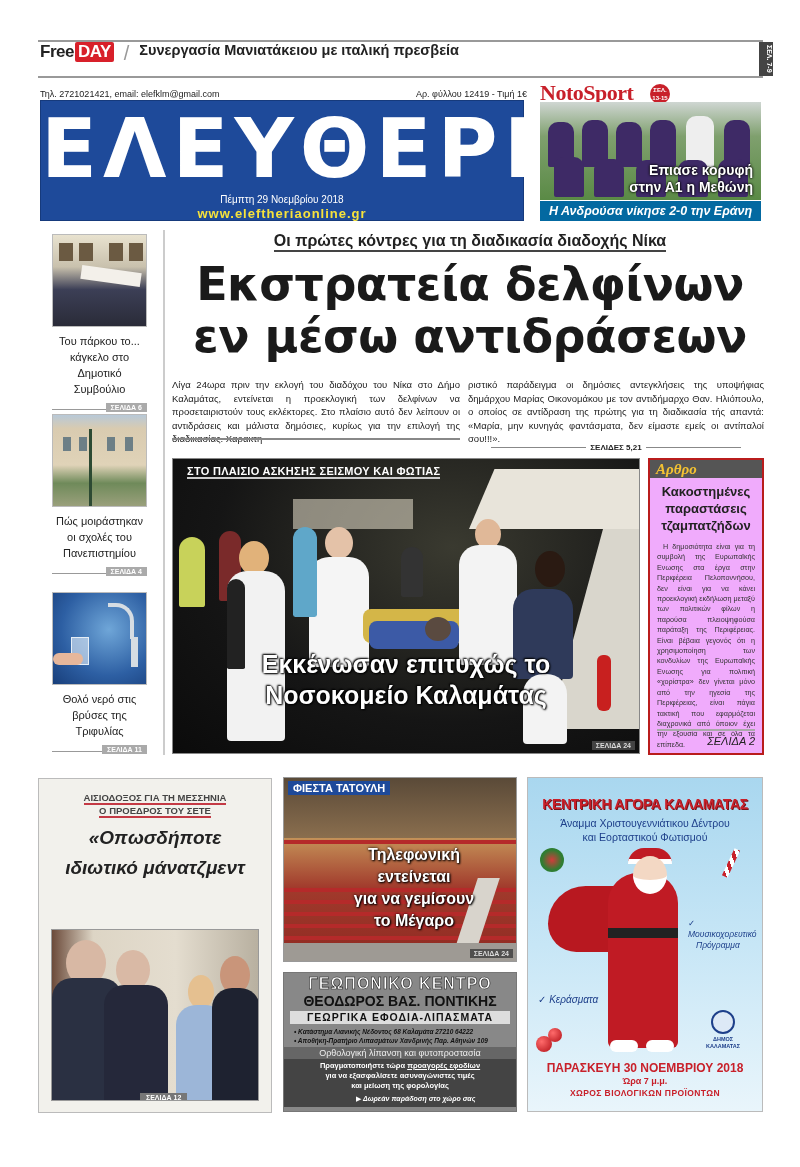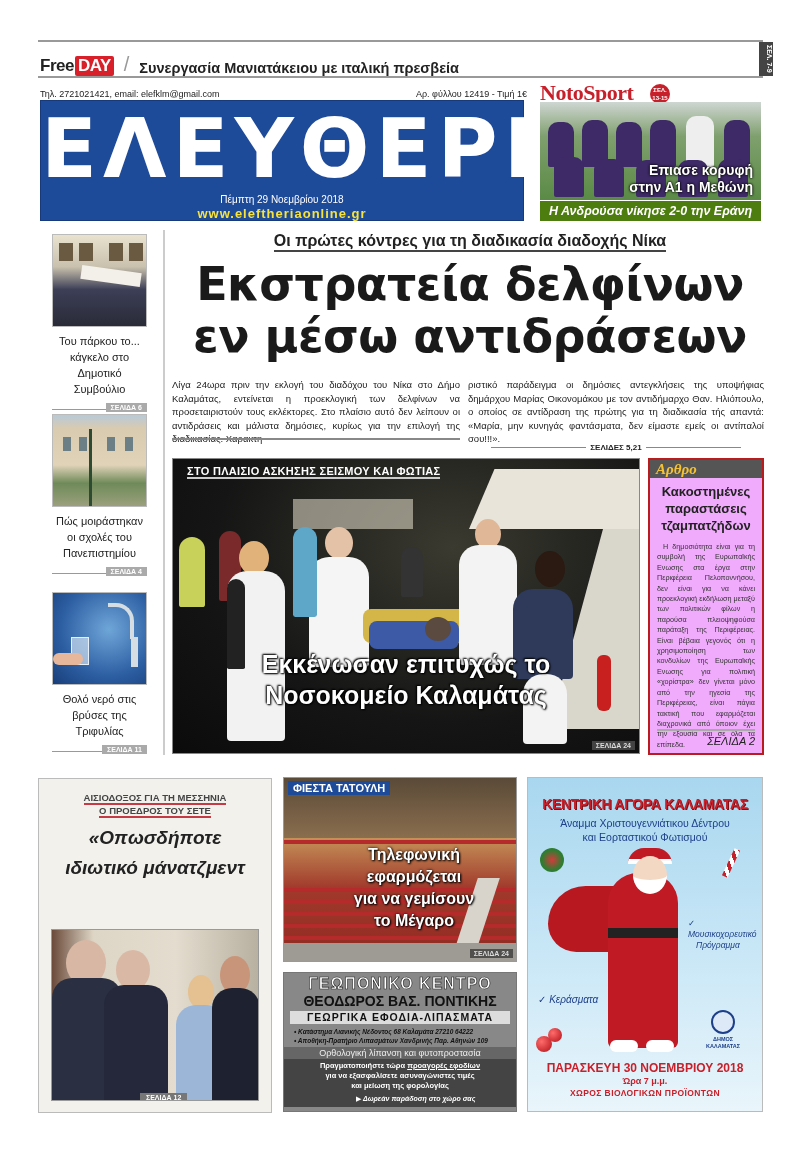--- a/index.html
+++ b/index.html
@@ -1,21 +1,21 @@
 <!DOCTYPE html>
 <html><head>
 <meta charset="utf-8">
 <style>
   * { box-sizing: border-box; margin: 0; padding: 0; }
   html, body { width: 800px; height: 1167px; background: #ffffff; overflow: hidden; }
   body { position: relative; font-family: "Liberation Sans", "DejaVu Sans", sans-serif; color: #1a1a1a; }
   .abs { position: absolute; }
 
   
-  .topbar { left: 38px; top: 40px; width: 725px; height: 38px; border-top: 2px solid #999; border-bottom: 2px solid #999; display: flex; align-items: flex-end; }
+  .topbar { left: 38px; top: 40px; width: 725px; height: 38px; border-top: 2px solid #999; border-bottom: 2px solid #999; display: flex; align-items: flex-start; }
   .freeday { margin-left: 2px; display: flex; align-items: center; font-weight: bold; font-size: 17px; letter-spacing: -0.5px; }
   .freeday .fr { color: #222; font-family: "Liberation Sans", sans-serif; }
   .freeday .dy { background: #d8202a; color: #fff; padding: 0 3px; margin-left: 1px; border-radius: 2px; }
   .teaser { font-size: 14.5px; font-weight: bold; color: #222; margin-left: 14px; white-space: nowrap; }
   .slash { color: #999; font-size: 20px; margin: 0 10px; font-weight: normal; }
   .sel-vert { position: absolute; right: -10px; top: 0; width: 14px; height: 34px; background: #444; color: #fff; font-size: 7px; writing-mode: vertical-rl; text-align: center; font-weight: bold; }
 
   .contact { left: 40px; top: 89px; font-size: 9px; color: #222; }
   .issue { left: 416px; top: 89px; font-size: 9px; color: #222; }
 
@@ -26,21 +26,21 @@
   .url { position: absolute; left: 0; width: 100%; top: 105px; text-align: center; font-size: 13px; color: #f7e33b; font-weight: bold; letter-spacing: 1px; }
 
   
   .sport { left: 538px; top: 80px; width: 225px; height: 142px; }
   .sport-title { position: absolute; left: 2px; top: 0; font-family: "Liberation Serif", serif; font-weight: bold; font-size: 22px; color: #c8202a; letter-spacing: -0.5px; }
   .sport-badge { position: absolute; left: 112px; top: 4px; width: 20px; height: 20px; border-radius: 50%; background: #c8202a; color: #fff; font-size: 6px; text-align: center; line-height: 8px; padding-top: 2px; font-weight: bold; }
   .sport-photo { position: absolute; left: 2px; top: 22px; width: 221px; height: 98px; background: linear-gradient(180deg, #cfd6d2 0%, #7fa06e 35%, #5a8a45 100%); overflow: hidden; }
   .player { position: absolute; background: #3e2a66; border-radius: 10px 10px 2px 2px; }
   .player.w { background: #eee; }
   .sport-cap { position: absolute; right: 8px; top: 60px; text-align: right; color: #fff; font-weight: bold; font-size: 14px; line-height: 17px; text-shadow: 0 0 3px #000, 0 0 2px #000; }
-  .sport-bar { position: absolute; left: 2px; top: 121px; width: 221px; height: 20px; background: #4d7c0f; color: #fff; font-style: italic; font-weight: bold; font-size: 12.5px; text-align: center; line-height: 20px; }
+  .sport-bar { position: absolute; left: 2px; top: 121px; width: 221px; height: 20px; background: #0369a1; color: #fff; font-style: italic; font-weight: bold; font-size: 12.5px; text-align: center; line-height: 20px; }
 
   
   .rail { left: 40px; top: 230px; width: 125px; height: 525px; border-right: 2px solid #ccc; }
   .rail-item { position: absolute; left: 12px; width: 95px; }
   .rail-img { width: 95px; height: 93px; border: 1px solid #bbb; overflow: hidden; position: relative; }
   .rail-cap { text-align: center; font-size: 11px; line-height: 16px; color: #222; margin-top: 6px; }
   .rail-pg { position: relative; margin-top: 6px; height: 12px; }
   .rail-pg::before { content: ""; position: absolute; left: 0; top: 6px; width: 60px; height: 1px; background: #999; }
   .rail-pg span { position: absolute; right: 0; top: 0; background: #aaa; color: #fff; font-size: 7px; font-weight: bold; padding: 1px 5px; }
 
@@ -287,21 +287,21 @@
   <div class="seats" style="top:110px;"></div>
   <div class="seats" style="top:122px;"></div>
   <div class="seats" style="top:134px;"></div>
   <div class="seats" style="top:146px;"></div>
   <div class="seats" style="top:158px;"></div>
   <div style="position:absolute;left:180px;top:100px;width:22px;height:85px;background:#d8d4cc;transform:skewX(-18deg);"></div>
   <div style="position:absolute;left:0;top:165px;width:100%;height:20px;background:#9e9a94;"></div>
   <div class="b2-kicker">ΦΙΕΣΤΑ ΤΑΤΟΥΛΗ</div>
   <div class="b2-title">
     <div>Τηλεφωνική</div>
-    <div>εφαρμόζεται</div>
+    <div>εντείνεται</div>
     <div>για να γεμίσουν</div>
     <div>το Μέγαρο</div>
   </div>
   <div class="b2-page">ΣΕΛΙΔΑ 24</div>
 </div>
 
 <div class="abs box3">
   <div class="b3-t1">ΓΕΩΠΟΝΙΚΟ ΚΕΝΤΡΟ</div>
   <div class="b3-t2">ΘΕΟΔΩΡΟΣ ΒΑΣ. ΠΟΝΤΙΚΗΣ</div>
   <div class="b3-t3">ΓΕΩΡΓΙΚΑ ΕΦΟΔΙΑ-ΛΙΠΑΣΜΑΤΑ</div>

